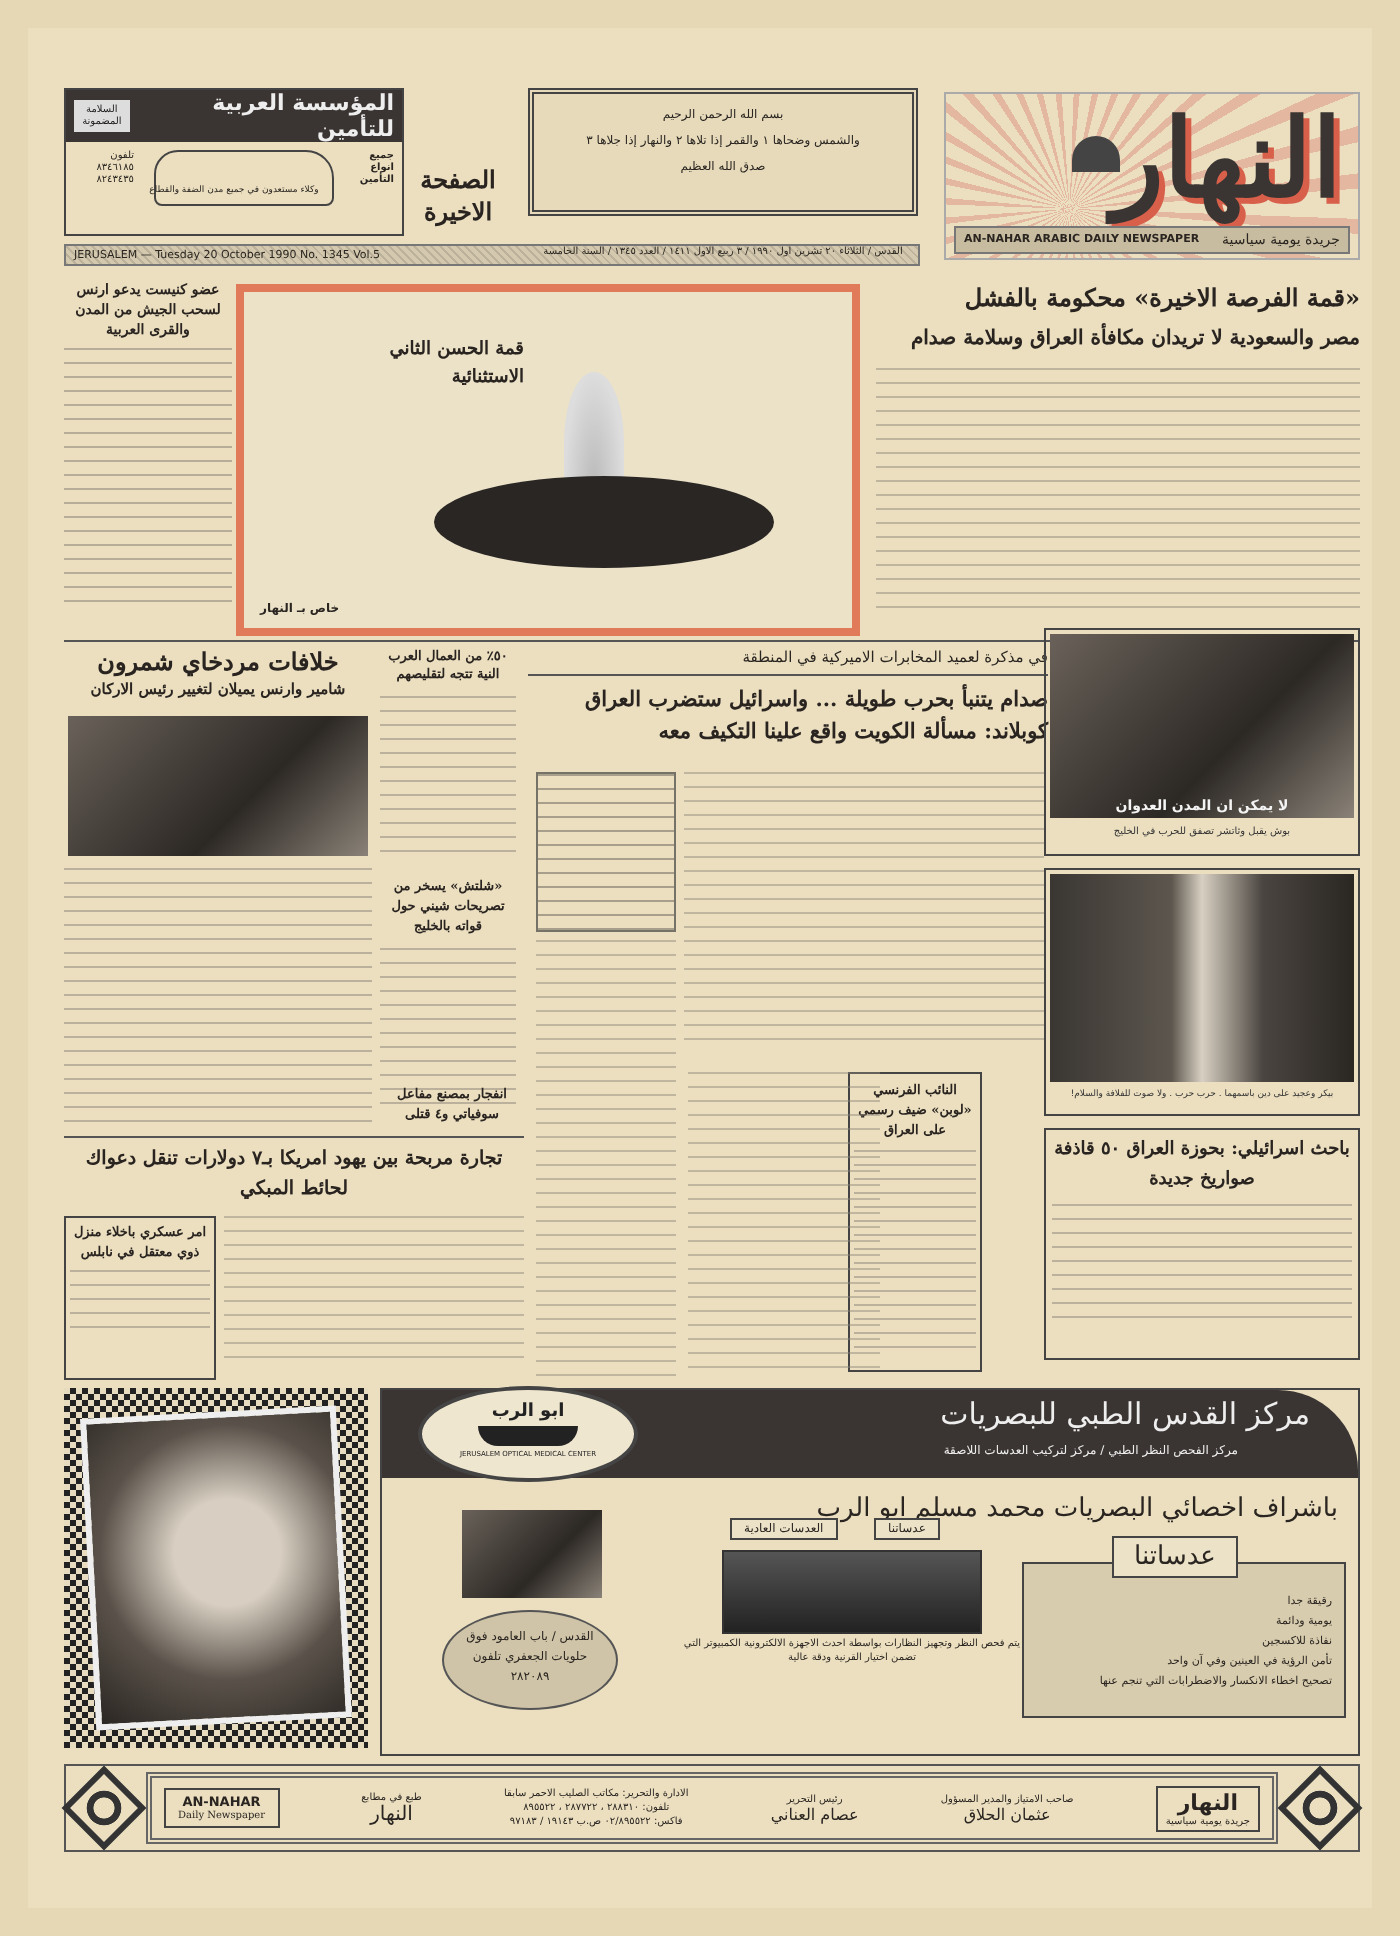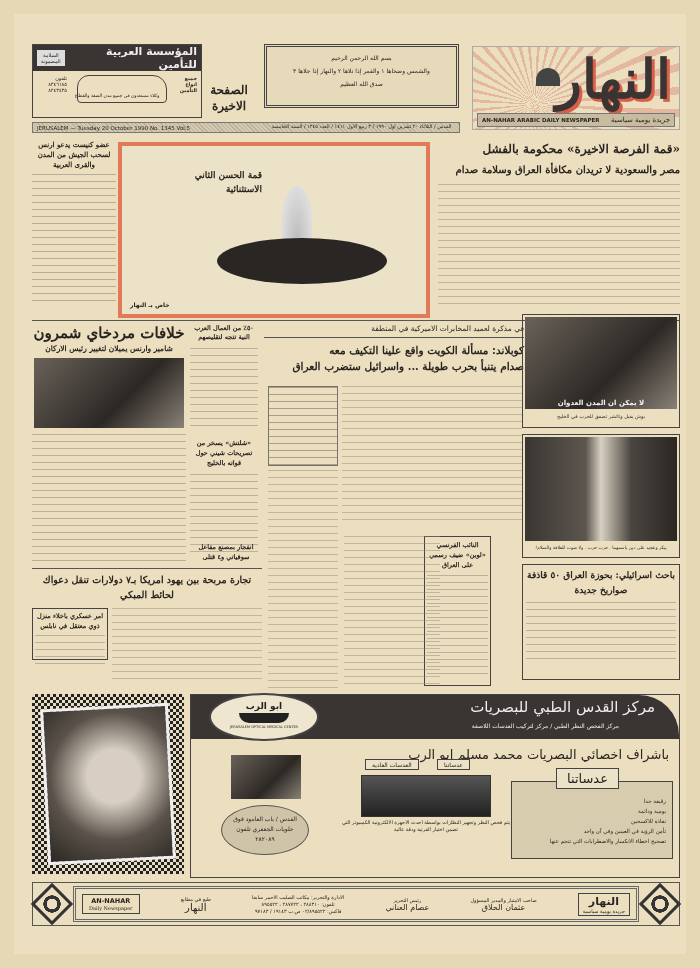--- a/index.html
+++ b/index.html
@@ -71,41 +71,41 @@
 
   <div class="abs" style="left:424px;top:126px;width:242px;height:176px">
     <div class="bigh ar" style="font-size:12px;line-height:18px">«قمة الفرصة الاخيرة» محكومة بالفشل</div>
     <div class="bigh ar" style="font-size:10px;line-height:16px;margin-top:4px">مصر والسعودية لا تريدان مكافأة العراق وسلامة صدام</div>
     <div class="lines" style="height:120px;margin-top:6px;opacity:.45;background:repeating-linear-gradient(to bottom,#8c8377 0 1px,transparent 1px 7px),linear-gradient(to right,transparent 32%,#ebdfc0 32% 34%,transparent 34% 66%,#ebdfc0 66% 68%,transparent 68%)"></div>
   </div>
 
   <div class="abs rule" style="left:18px;top:306px;width:648px"></div>
 
   <div class="abs" style="left:18px;top:310px;width:154px">
-    <div class="bigh ar" style="font-size:15px;text-align:center">خلافات مردخاي شمرون</div>
+    <div class="bigh ar" style="font-size:12px;text-align:center">خلافات مردخاي شمرون</div>
     <div class="bigh ar" style="font-size:7.5px;text-align:center;margin-top:2px">شامير وارنس يميلان لتغيير رئيس الاركان</div>
   </div>
   <div class="abs photo" style="left:20px;top:344px;width:150px;height:70px"></div>
   <div class="abs lines" style="left:18px;top:420px;width:154px;height:130px;opacity:.5;background:repeating-linear-gradient(to bottom,#8c8377 0 1px,transparent 1px 7px),linear-gradient(to right,transparent 48%,#ebdfc0 48% 52%,transparent 52%)"></div>
 
   <div class="abs" style="left:176px;top:310px;width:68px">
     <div class="bigh ar" style="font-size:6.5px;line-height:9px;text-align:center">٥٠٪ من العمال العرب النية تتجه لتقليصهم</div>
     <div class="lines" style="height:80px;margin-top:6px;opacity:.5"></div>
   </div>
 
   <div class="abs" style="left:176px;top:424px;width:68px">
     <div class="bigh ar" style="font-size:6.5px;line-height:10px;text-align:center">«شلتش» يسخر من تصريحات شيني حول قواته بالخليج</div>
     <div class="lines" style="height:80px;margin-top:6px;opacity:.5"></div>
   </div>
 
   <div class="abs" style="left:250px;top:310px;width:260px">
     <div class="ar" style="font-size:7.5px;font-family:'DejaVu Serif',serif">في مذكرة لعميد المخابرات الاميركية في المنطقة</div>
     <div class="rule" style="margin:4px 0"></div>
+    <div class="bigh ar" style="font-size:10.5px;line-height:16px">صدام يتنبأ بحرب طويلة ... واسرائيل ستضرب العراق</div>
     <div class="bigh ar" style="font-size:10.5px;line-height:16px">كوبلاند: مسألة الكويت واقع علينا التكيف معه</div>
-    <div class="bigh ar" style="font-size:10.5px;line-height:16px">صدام يتنبأ بحرب طويلة ... واسرائيل ستضرب العراق</div>
   </div>
   <div class="abs box lines" style="left:254px;top:372px;width:70px;height:80px;opacity:.7"></div>
   <div class="abs lines" style="left:328px;top:372px;width:180px;height:140px;opacity:.45"></div>
   <div class="abs lines" style="left:254px;top:456px;width:70px;height:220px;opacity:.45"></div>
 
   <div class="abs box" style="left:410px;top:522px;width:67px;height:150px">
     <div class="bigh ar" style="font-size:6.5px;line-height:10px;text-align:center;padding:3px">النائب الفرنسي «لوبن» ضيف رسمي على العراق</div>
     <div class="lines" style="height:100px;opacity:.5;margin:2px"></div>
   </div>
   <div class="abs lines" style="left:330px;top:522px;width:96px;height:150px;opacity:.45"></div>
@@ -123,21 +123,21 @@
 
   <div class="abs box" style="left:508px;top:550px;width:158px;height:116px;padding:3px">
     <div class="bigh ar" style="font-size:9px;line-height:15px;text-align:center">باحث اسرائيلي: بحوزة العراق ٥٠ قاذفة صواريخ جديدة</div>
     <div class="lines" style="height:62px;margin-top:4px;opacity:.5"></div>
   </div>
 
   <div class="abs rule" style="left:18px;top:554px;width:230px"></div>
   <div class="abs" style="left:18px;top:558px;width:230px">
     <div class="bigh ar" style="font-size:9.5px;line-height:15px;text-align:center">تجارة مربحة بين يهود امريكا بـ٧ دولارات تنقل دعواك لحائط المبكي</div>
   </div>
-  <div class="abs box" style="left:18px;top:594px;width:76px;height:52px;padding:2px">
+  <div class="abs box" style="left:18px;top:594px;width:76px;height:82px;padding:2px">
     <div class="bigh ar" style="font-size:6.5px;line-height:10px;text-align:center">امر عسكري باخلاء منزل ذوي معتقل في نابلس</div>
     <div class="lines" style="height:30px;margin-top:4px;opacity:.5"></div>
   </div>
   <div class="abs lines" style="left:98px;top:594px;width:150px;height:76px;opacity:.45"></div>
 
   <div class="abs" style="left:176px;top:528px;width:72px">
     <div class="bigh ar" style="font-size:6.5px;line-height:10px;text-align:center">انفجار بمصنع مفاعل سوفياتي و٤ قتلى</div>
   </div>
 
   <div class="abs" style="left:18px;top:680px;width:152px;height:180px;background:repeating-conic-gradient(#222 0 25%,#e8dcc0 0 50%) 0 0/6px 6px;padding:12px">

